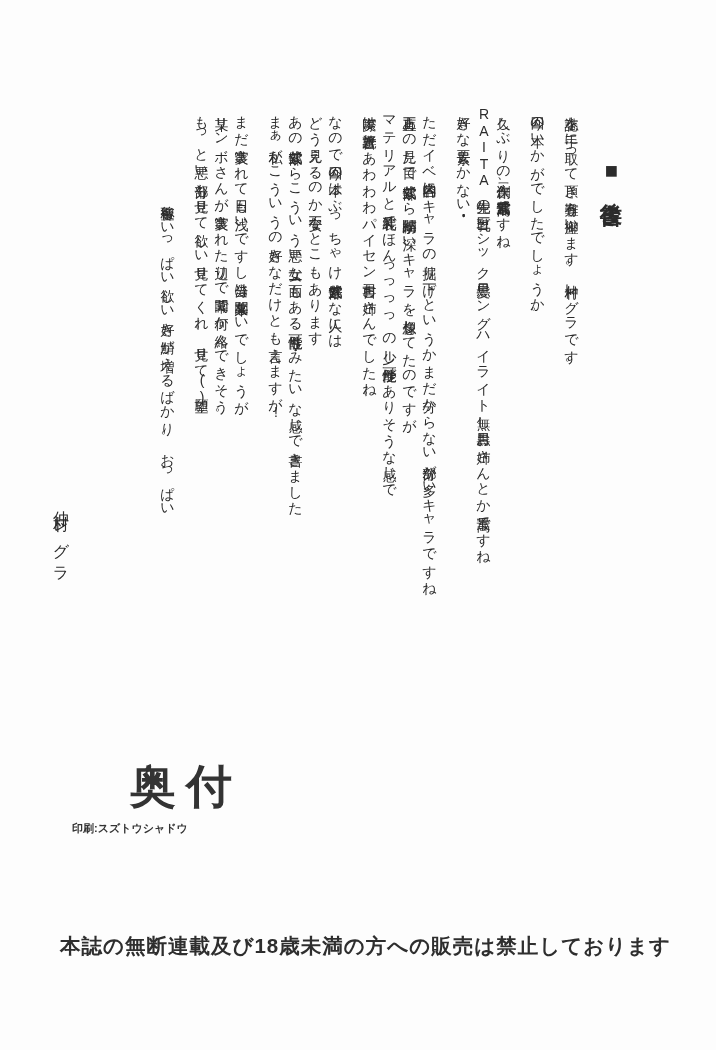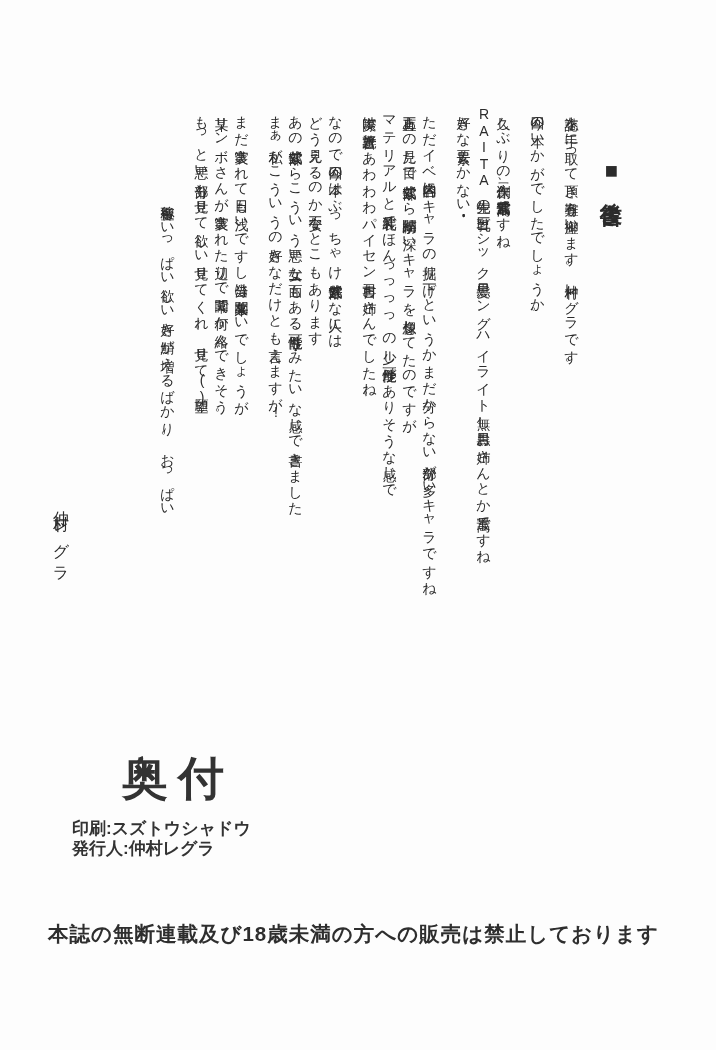--- a/index.html
+++ b/index.html
@@ -45,39 +45,39 @@
     writing-mode: vertical-rl;
     text-orientation: upright;
     font-size: 16px;
     letter-spacing: 5px;
   }
 
   
   .colophon-title {
     position: absolute;
     left: 122px; top: 748px;
-    margin: 0;
+    margin: 8px;
     font-size: 46px;
     font-weight: 800;
     letter-spacing: 10px;
     color: #333;
   }
   .colophon-list {
     position: absolute;
     left: 72px; top: 819px;
-    font-size: 17px;
+    font-size: 11px;
     font-weight: 600;
     line-height: 19.5px;
     color: #333;
   }
   .colophon-row { white-space: nowrap; }
   .notice {
     position: absolute;
     left: 48px; top: 920px;
-    margin: 0;
+    margin: 12px;
     font-size: 20.5px;
     font-weight: 700;
     letter-spacing: 1px;
     color: #2e2e2e;
     white-space: nowrap;
   }
 </style>
 </head>
 <body>
 
@@ -110,19 +110,18 @@
     <p class="v-line pgap indent">後聖杯もいっぱい欲しい好き鯖が増えるばかり。おっぱい</p>
   </section>
 
   <div class="signature">仲村レグラ</div>
 
   <section>
     <h1 class="colophon-title">奥付</h1>
 
     <div class="colophon-list">
       <div class="colophon-row"><span>印刷</span><span>:</span><span>スズトウシャドウ</span></div>
-      <div class="colophon-row"><span>発行人</span><span>:</span><span>仲村レグラ</span></div>
     </div>
 
     <p class="notice">本誌の無断連載及び18歳未満の方への販売は禁止しております</p>
   </section>
 
 </div>
 
 </body></html>

